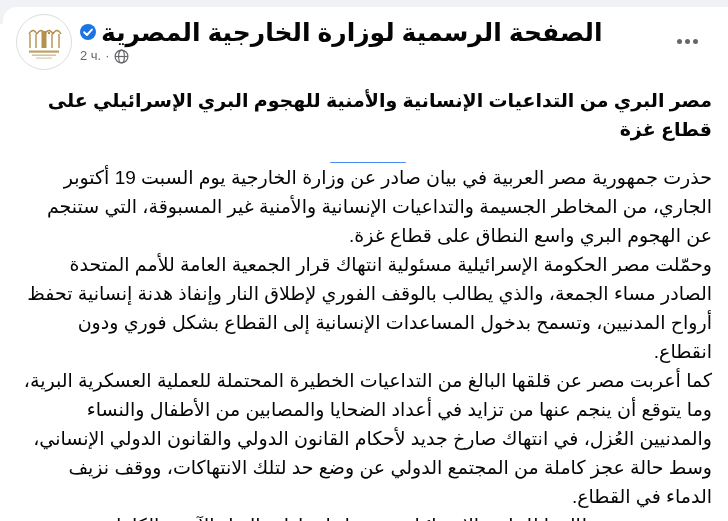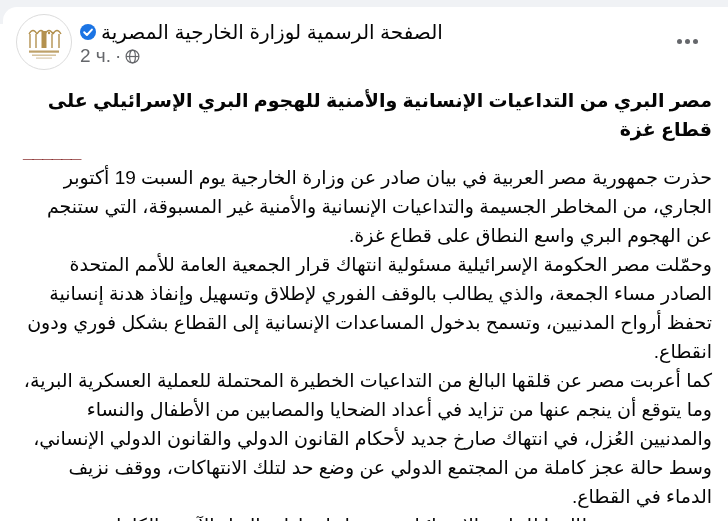--- a/index.html
+++ b/index.html
@@ -16,42 +16,42 @@
     background:#ffffff;border-top-left-radius:14px;z-index:2;
   }
   
   .post-header{display:flex;align-items:flex-start;padding:7px 0 0 13px;position:relative;}
   .avatar-btn{width:56px;height:56px;border-radius:50%;flex:0 0 auto;cursor:pointer;padding:0;border:none;background:none;}
   .avatar-btn svg{display:block;}
   .header-info{margin-left:8px;padding-top:6px;}
   .name-row{display:flex;align-items:center;gap:5px;}
   .badge{width:16px;height:16px;flex:0 0 auto;}
   .page-name{
-    font-size:20px;font-weight:normal;color:#050505;direction:rtl;
+    font-size:25px;font-weight:bold;color:#050505;direction:rtl;
     line-height:24px;cursor:pointer;white-space:nowrap;
   }
-  .meta-row{display:flex;align-items:center;gap:4px;margin-top:4px;color:#65676b;font-size:19px;line-height:16px;}
+  .meta-row{display:flex;align-items:center;gap:4px;margin-top:4px;color:#65676b;font-size:13px;line-height:16px;}
   .timestamp{cursor:pointer;}
   .meta-dot{color:#65676b;}
   .globe{width:15px;height:15px;display:block;}
   .menu-btn{
     position:absolute;top:26px;right:36px;border:none;background:none;cursor:pointer;
     padding:6px;display:flex;gap:3px;align-items:center;
   }
   .menu-btn i{width:5px;height:5px;border-radius:50%;background:#65676b;display:block;}
   
   .post-text{
     margin-top:16px;padding:0 28px 0 20px;
     direction:rtl;text-align:right;
     font-size:19px;line-height:29px;color:#050505;
   }
   .headline{font-weight:bold;}
   .divider-line{
-    direction:ltr;text-align:left;line-height:10px;height:16px;margin-top:3px;
-    font-size:19px;font-weight:bold;color:#7f1d1d;letter-spacing:-1px;overflow:visible;
+    direction:ltr;text-align:center;line-height:10px;height:16px;margin-top:3px;
+    font-size:24px;font-weight:bold;color:#3b82f6;letter-spacing:-1px;overflow:visible;
   }
   .para{margin:0;}
 </style>
 </head>
 <body>
 
 <div class="corner-patch"></div>
 <div class="top-strip"></div>
 
 <div class="card">
@@ -107,18 +107,18 @@
           <i></i>
           <i></i>
         </span>
     </button>
   </div>
 
   <div class="post-text">
     <div class="headline">مصر البري من التداعيات الإنسانية والأمنية للهجوم البري الإسرائيلي على قطاع غزة</div>
     <div class="divider-line">______</div>
     <p class="para">حذرت جمهورية مصر العربية في بيان صادر عن وزارة الخارجية يوم السبت 19 أكتوبر الجاري، من المخاطر الجسيمة والتداعيات الإنسانية والأمنية غير المسبوقة، التي ستنجم عن الهجوم البري واسع النطاق على قطاع غزة.</p>
-    <p class="para">وحمّلت مصر الحكومة الإسرائيلية مسئولية انتهاك قرار الجمعية العامة للأمم المتحدة الصادر مساء الجمعة، والذي يطالب بالوقف الفوري لإطلاق وتسهيل وإنفاذ هدنة إنسانية تحفظ أرواح المدنيين، وتسمح بدخول المساعدات الإنسانية إلى القطاع بشكل فوري ودون انقطاع.</p>
+    <p class="para">وحمّلت مصر الحكومة الإسرائيلية مسئولية انتهاك قرار الجمعية العامة للأمم المتحدة الصادر مساء الجمعة، والذي يطالب بالوقف الفوري لإطلاق النار وإنفاذ هدنة إنسانية تحفظ أرواح المدنيين، وتسمح بدخول المساعدات الإنسانية إلى القطاع بشكل فوري ودون انقطاع.</p>
     <p class="para">كما أعربت مصر عن قلقها البالغ من التداعيات الخطيرة المحتملة للعملية العسكرية البرية، وما يتوقع أن ينجم عنها من تزايد في أعداد الضحايا والمصابين من الأطفال والنساء والمدنيين العُزل، في انتهاك صارخ جديد لأحكام القانون الدولي والقانون الدولي الإنساني، وسط حالة عجز كاملة من المجتمع الدولي عن وضع حد لتلك الانتهاكات، ووقف نزيف الدماء في القطاع.</p>
     <p class="para">وجددت مصر مطالبتها للجانب الإسرائيلي بتسهيل إجراءات النفاذ الآمن والكامل والمستدام للمساعدات الإنسانية والإغاثية إلى قطاع غزة، محذرة من أن عدم التعامل الفوري من المطالب الخاصة بالهدنة الإنسانية وتسهيل نفاذ المساعدات إلى القطاع، سيؤدى إلى كارثة إنسانية لا محالة، وزعزعة الأمن الإقليمي بشكل يمثل تهديداً لاستقرار المنطقة.</p>
   </div>
 
 </div>
 
 </body></html>

